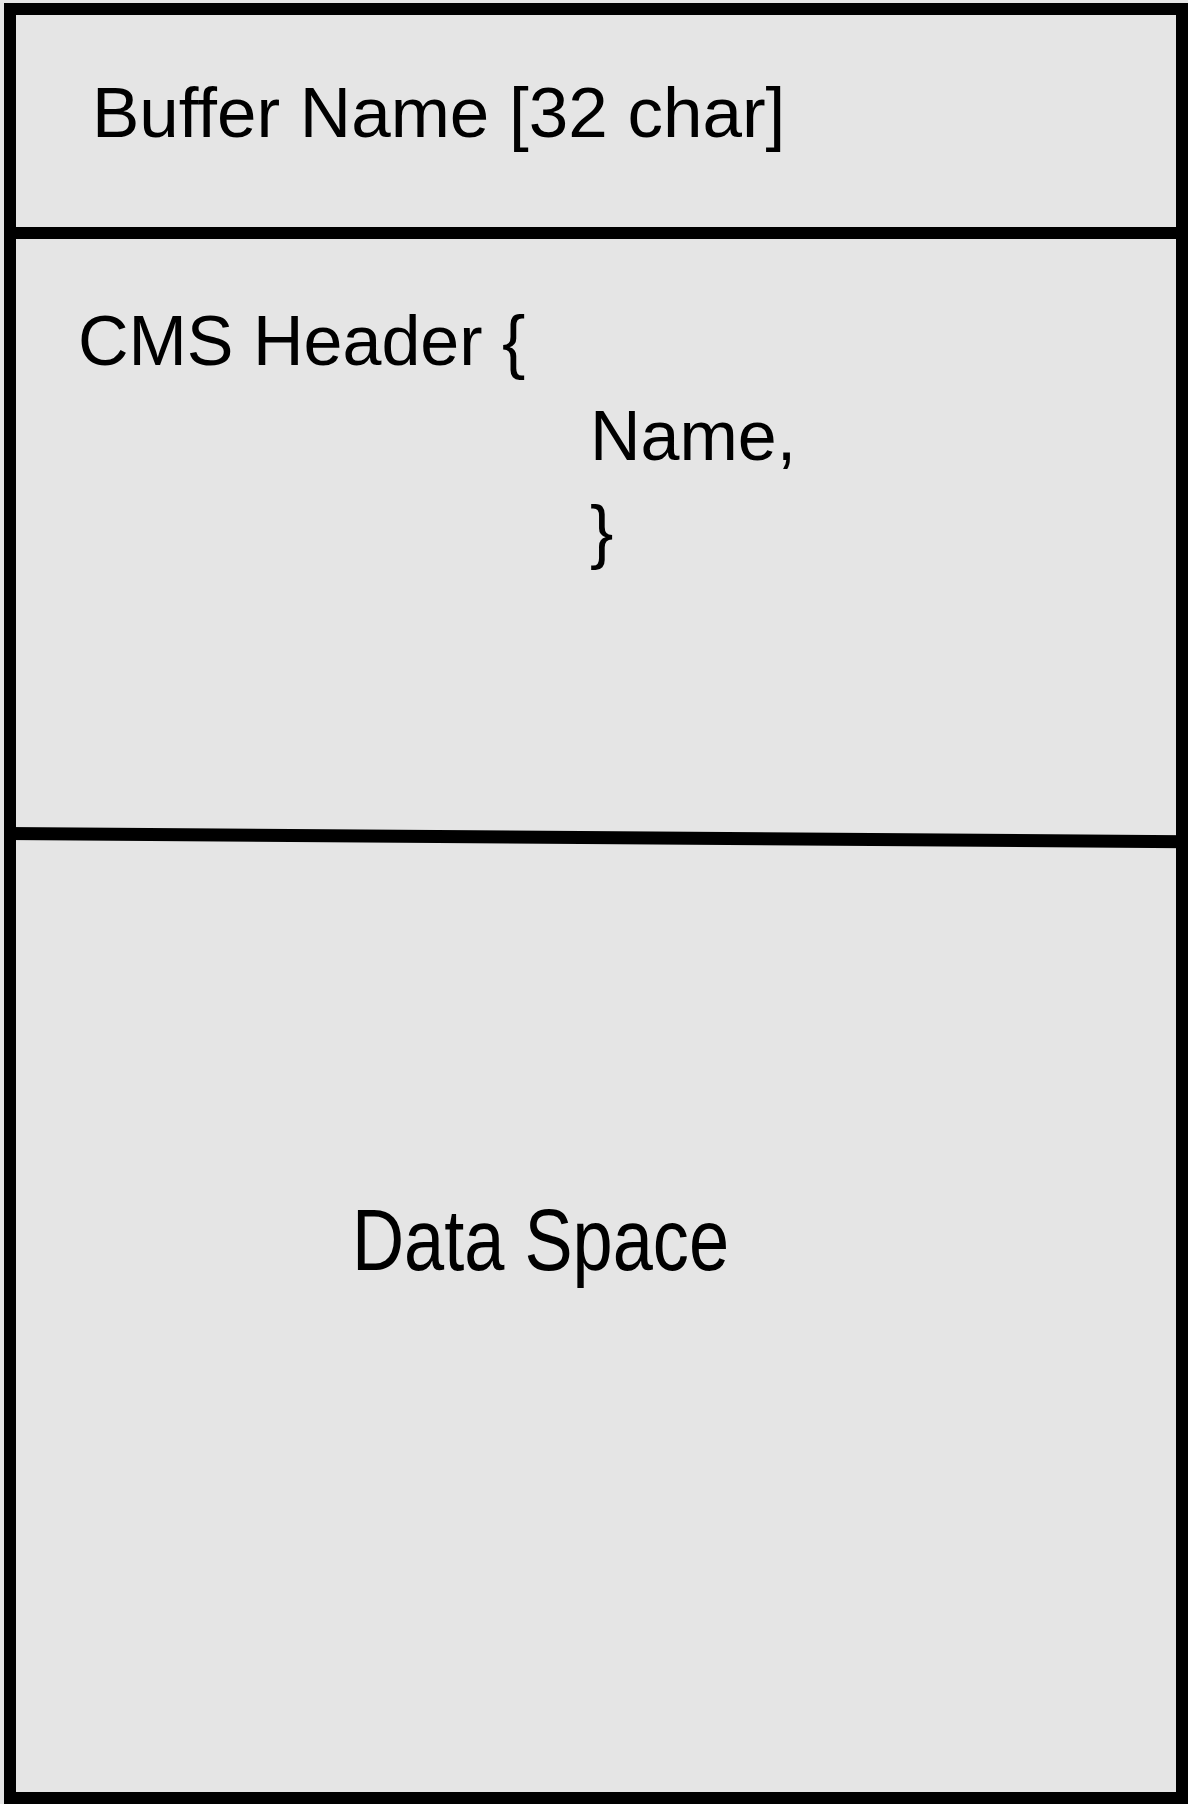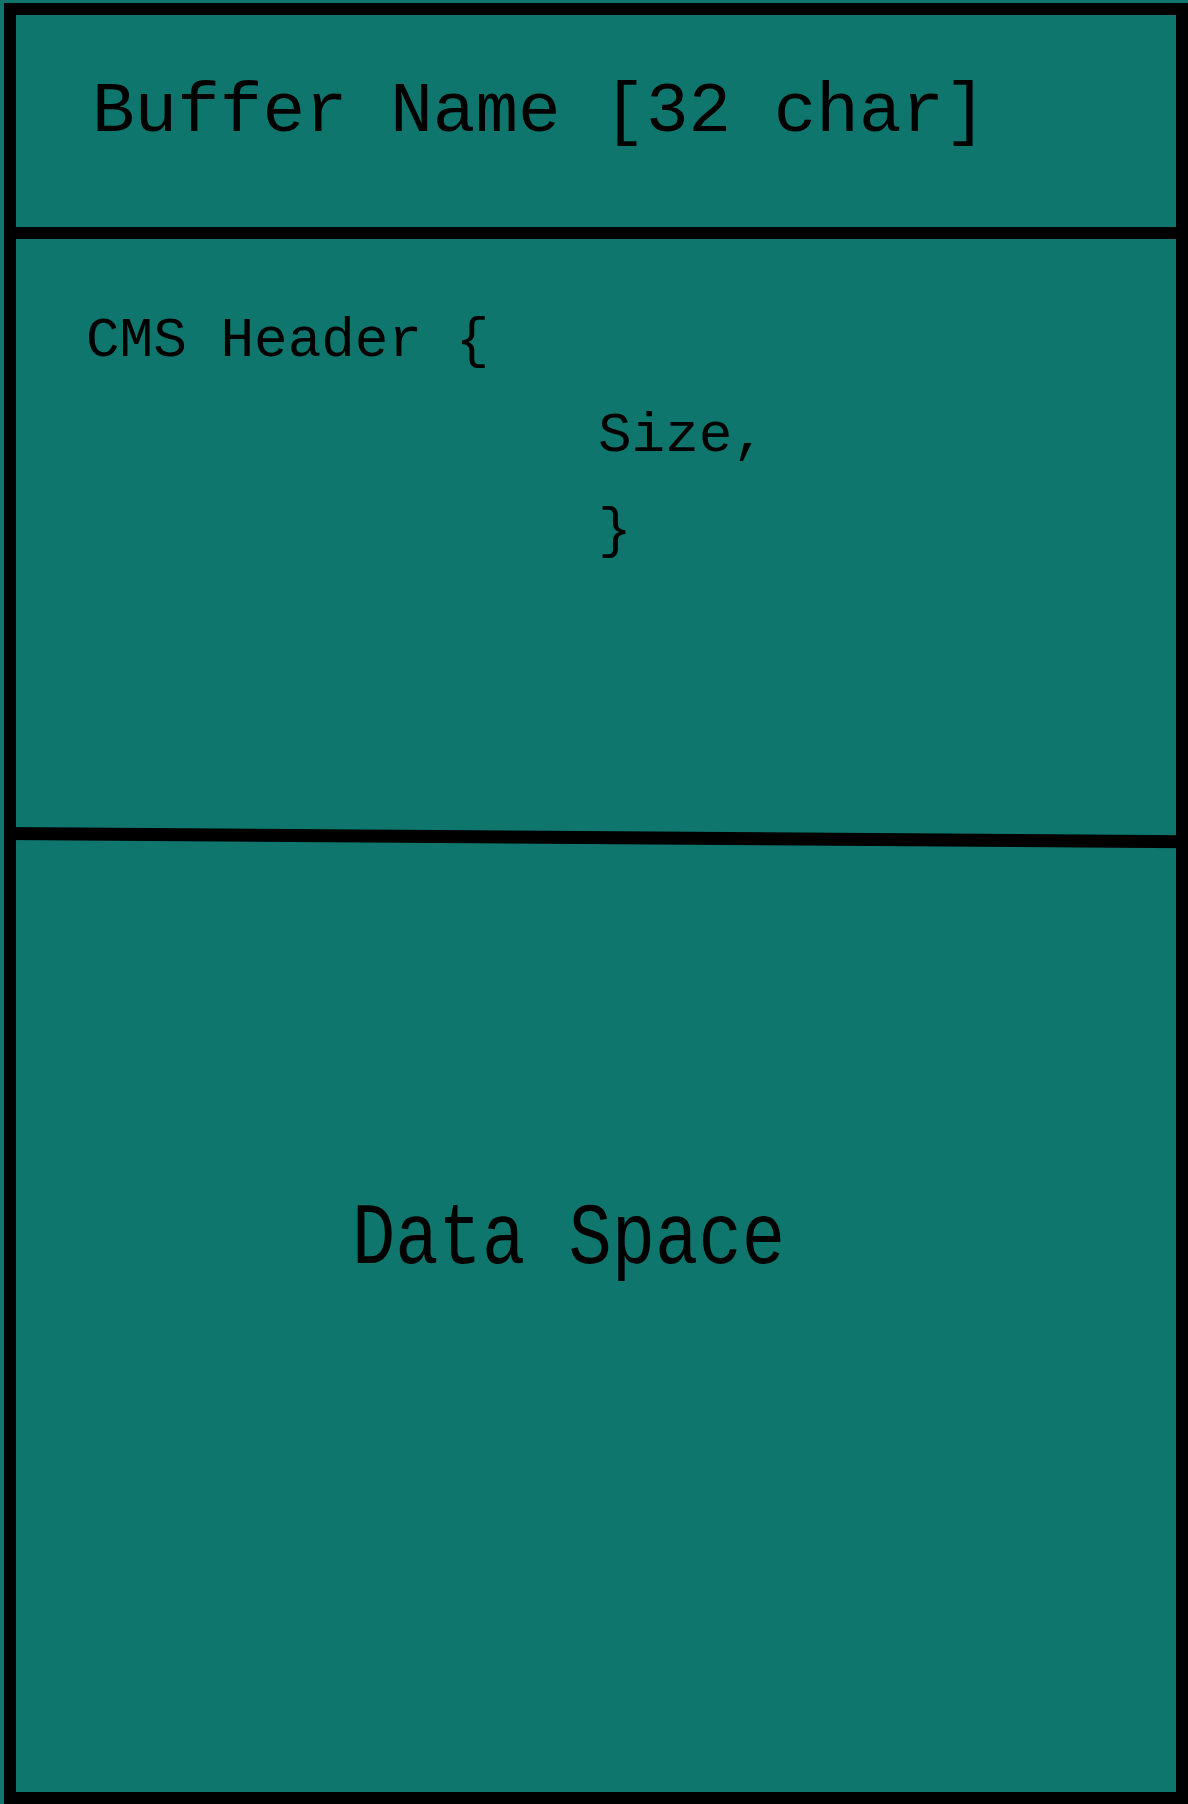--- a/index.html
+++ b/index.html
@@ -4,23 +4,23 @@
 <style>
   html, body {
     margin: 0;
     padding: 0;
     background: #ffffff;
   }
   .diagram {
     position: relative;
     width: 1188px;
     height: 1804px;
-    background: #0f766e;
+    background: #e5e5e5;
     color: #000000;
-    font-family: Liberation Mono, monospace;
+    font-family: Liberation Sans, sans-serif;
     overflow: hidden;
   }
   
   .outer-border {
     position: absolute;
     left: 4px;
     top: 3px;
     right: 0;
     bottom: 0;
     border: 12px solid #000000;
@@ -46,23 +46,23 @@
     position: absolute;
     left: 92px;
     top: 77px;
     font-size: 71px;
     line-height: 1;
     white-space: nowrap;
   }
   
   .cms-block {
     position: absolute;
-    left: 86px;
+    left: 78px;
     top: 294px;
-    font-size: 56px;
+    font-size: 70px;
     line-height: 95px;
     white-space: nowrap;
   }
   .cms-line.indent { margin-left: 512px; }
   
   .data-space {
     position: absolute;
     left: 352px;
     top: 1196px;
     font-size: 88px;
@@ -79,19 +79,19 @@
 
   <div class="outer-border"></div>
 
   <div class="divider divider-1"></div>
   <div class="divider divider-2"></div>
 
   <div class="buffer-name">Buffer Name [32 char]</div>
 
   <div class="cms-block">
     <div class="cms-line">CMS Header {</div>
-    <div class="cms-line indent">Size,</div>
+    <div class="cms-line indent">Name,</div>
     <div class="cms-line indent">}</div>
   </div>
 
   <div class="data-space">Data Space</div>
 
 </div>
 
 </body></html>

